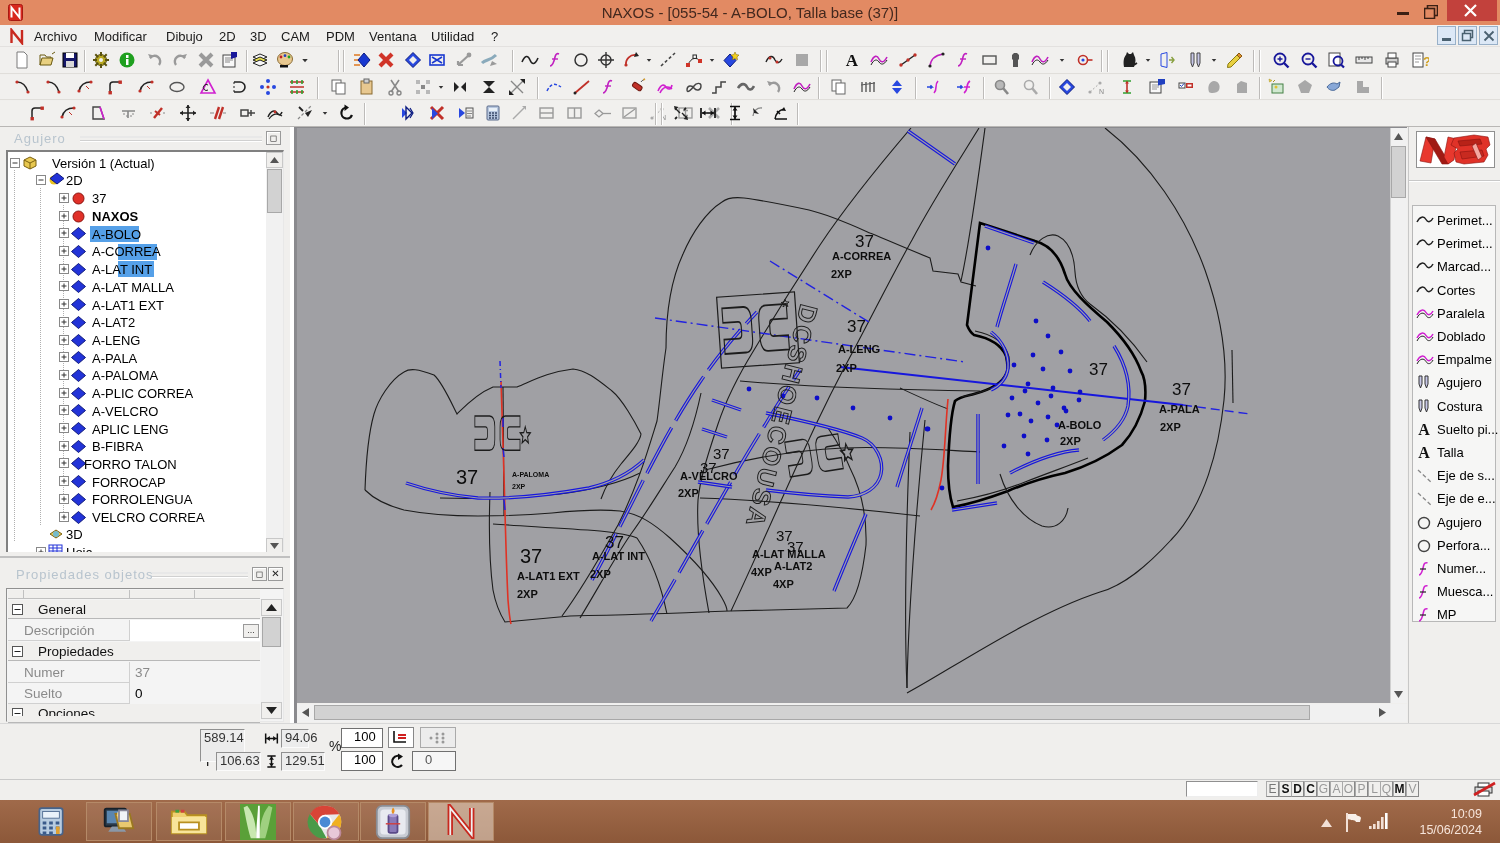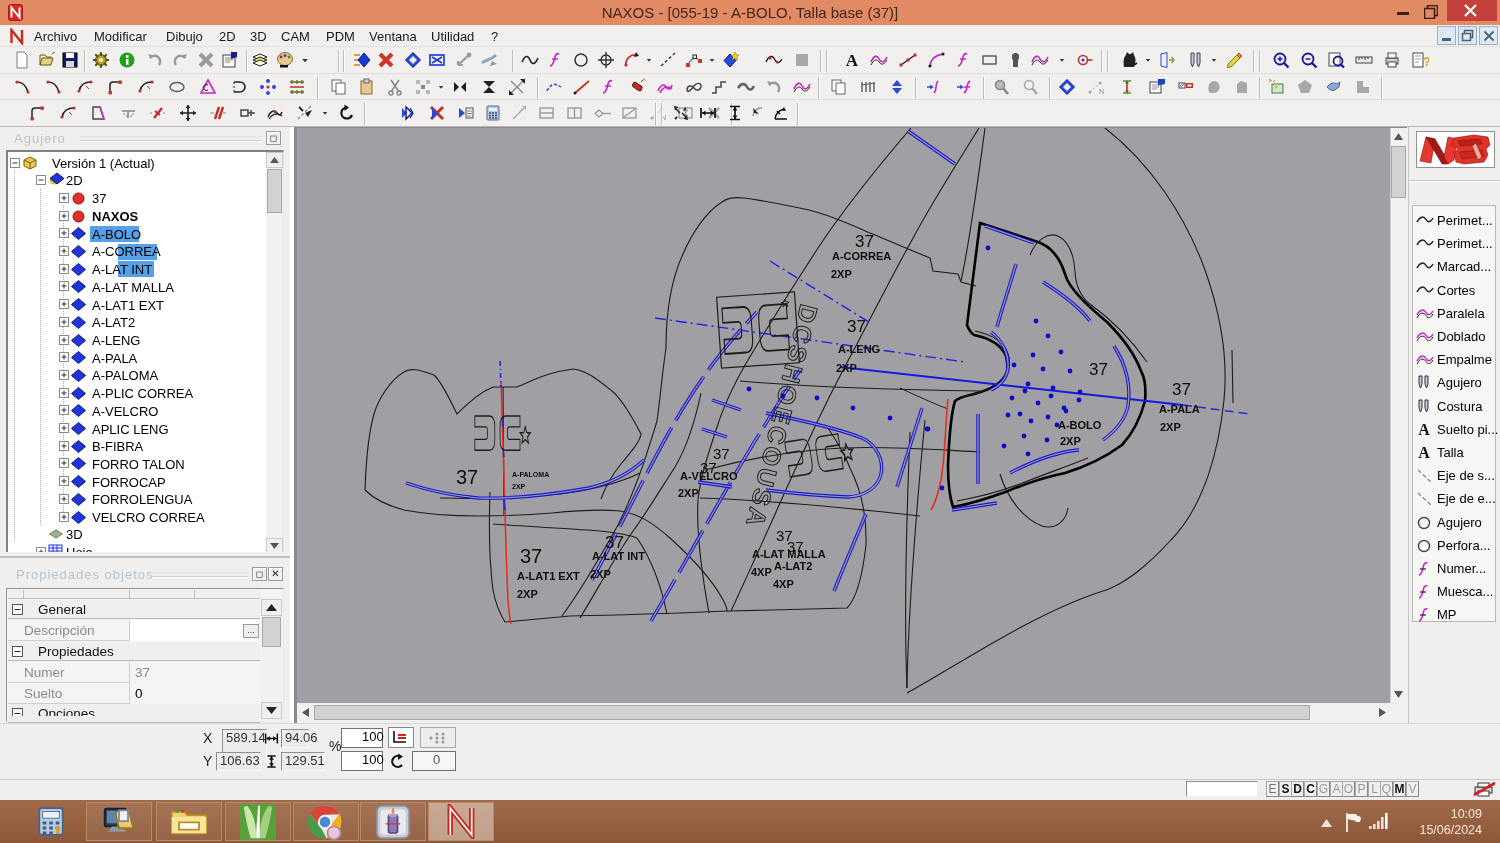--- a/index.html
+++ b/index.html
@@ -14,29 +14,29 @@
 .panel-title{font-size:13px;color:#b8c4ce;letter-spacing:1px}
 .grip{height:5px;border-top:2px solid #e8e8e8;border-bottom:1px solid #d0d0d0;box-shadow:0 1px 0 #fff}
 .pbtn{width:15px;height:14px;background:#f0efed;border:1px solid #9a9a9a;box-shadow:inset 1px 1px 0 #fff;font-size:9px;color:#222;text-align:center;line-height:12px}
 .treebox{left:6px;top:150px;width:278px;height:406px;background:#fff;border-top:2px solid #808080;border-left:2px solid #808080;border-right:1px solid #e8e8e8;border-bottom:1px solid #e8e8e8}
 .ti{font-size:13px;color:#000;white-space:pre}
 .sbv{background:#f1f1f1}
 .thumb{background:#d2d2d2;border:1px solid #a8a8a8}
 .statusA{left:0;top:723px;width:1500px;height:56px;background:#f0efed;border-top:1px solid #d8d8d8}
 .statusB{left:0;top:779px;width:1500px;height:21px;background:#f0efed;border-top:1px solid #c9c9c9}
 .fld{background:#ececec;border-top:1.5px solid #909090;border-left:1.5px solid #909090;border-bottom:1px solid #fbfbfb;border-right:1px solid #fbfbfb;font-size:13px;color:#333;padding-left:3px}
-.fldw{background:#fff;border:1px solid #707070;font-size:13px;color:#000;padding-left:20px}
+.fldw{background:#fff;border:1px solid #707070;font-size:13px;color:#000;padding-left:12px}
 .lcell{width:13px;height:16px;border:1px solid #aaa;border-bottom-color:#888;border-right-color:#888;background:#f0efed;font-size:12px;text-align:center;line-height:15px}
 .taskbar{left:0;top:800px;width:1500px;height:43px;background:linear-gradient(#a06a4a,#8c5839)}
 .tbtn{top:802px;width:66px;height:39px;border:1px solid #b58a68;background:rgba(255,255,255,0.06)}
 .sideitem{font-size:13px;color:#000}
 </style></head><body>
 
 <div class="ab titlebar"></div>
-<div class="ab title-text">NAXOS - [055-19 - A-BOLO, Talla base (37)]</div>
+<div class="ab title-text">NAXOS - [055-54 - A-BOLO, Talla base (37)]</div>
 <svg class="ab" style="left:8px;top:4px" width="15" height="17">
     <rect x="0.5" y="0.5" width="14" height="16" rx="2" fill="#d8281e" stroke="#a81a12"></rect>
     <path d="M3.5 13.5 V3.5 L11.5 13.5 V3.5" fill="none" stroke="#fff" stroke-width="2"></path>
   </svg>
 <div class="ab" style="left:1397px;top:12px;width:12px;height:3px;background:#3b2014"></div>
 <svg class="ab" style="left:1424px;top:5px" width="14" height="14">
     <rect x="3.5" y="0.5" width="10" height="10" fill="none" stroke="#3b2014" stroke-width="1.6"></rect>
     <rect x="0.5" y="3.5" width="10" height="10" fill="#e28a63" stroke="#3b2014" stroke-width="1.6"></rect>
   </svg>
 <div class="ab closebtn"></div>
@@ -810,21 +810,21 @@
   </svg>
 <div class="ab ti" style="left:92px;top:439px">B-FIBRA</div>
 <svg class="ab" style="left:59px;top:458px" width="10" height="10">
     <rect x="0.5" y="0.5" width="9" height="9" fill="#fff" stroke="#888"></rect>
     <path d="M2.5 5 h5" stroke="#333"></path>
     <path d="M5 2.5 v5" stroke="#333"></path>
   </svg>
 <svg class="ab" style="left:71px;top:457px" width="15" height="13">
     <path d="M7.5 0.5 L14.5 6.5 L7.5 12.5 L0.5 6.5Z" fill="#2233d8" stroke="#101a7a"></path>
   </svg>
-<div class="ab ti" style="left:92px;top:457px">FORRO TALON</div>
+<div class="ab ti" style="left:84px;top:457px">FORRO TALON</div>
 <svg class="ab" style="left:59px;top:476px" width="10" height="10">
     <rect x="0.5" y="0.5" width="9" height="9" fill="#fff" stroke="#888"></rect>
     <path d="M2.5 5 h5" stroke="#333"></path>
     <path d="M5 2.5 v5" stroke="#333"></path>
   </svg>
 <svg class="ab" style="left:71px;top:475px" width="15" height="13">
     <path d="M7.5 0.5 L14.5 6.5 L7.5 12.5 L0.5 6.5Z" fill="#2233d8" stroke="#101a7a"></path>
   </svg>
 <div class="ab ti" style="left:92px;top:475px">FORROCAP</div>
 <svg class="ab" style="left:59px;top:494px" width="10" height="10">
@@ -1190,21 +1190,21 @@
   </svg>
 <div class="ab sideitem" style="left:1437px;top:584px">Muesca...</div>
 <svg class="ab" style="left:1416px;top:606px" width="18" height="18" viewBox="0 0 18 18">
     <path d="M3 15 C5 15 6.5 11 7.5 6 C8 3.4 9.6 2 11.5 3" fill="none" stroke="#d020d0" stroke-width="1.5"></path>
     <path d="M4 9 h6" stroke="#222" stroke-width="1.2"></path>
   </svg>
 <div class="ab sideitem" style="left:1437px;top:607px">MP</div>
 <div class="ab statusA"></div>
 <div class="ab" style="left:203px;top:730px;font-size:14px;color:#222">X</div>
 <div class="ab" style="left:203px;top:753px;font-size:14px;color:#222">Y</div>
-<div class="ab fld" style="left:222px;top:729px;width:45px;height:33px">589.14</div>
+<div class="ab fld" style="left:200px;top:729px;width:45px;height:33px">589.14</div>
 <div class="ab fld" style="left:216px;top:752px;width:45px;height:19px">106.63</div>
 <svg class="ab" style="left:264px;top:731px" width="15" height="15" viewBox="0 0 18 18">
     <path d="M2 3 v12 M16 3 v12 M3 9 h12" stroke="#111" stroke-width="1.8"></path>
     <path d="M3 9 l4-3v6zM15 9 l-4-3v6z" fill="#111"></path>
   </svg>
 <svg class="ab" style="left:264px;top:754px" width="15" height="15" viewBox="0 0 18 18">
     <path d="M4 2.5 h10 M4 15.5 h10 M9 3 v12" stroke="#111" stroke-width="1.8"></path>
     <path d="M9 3 l-3 4h6zM9 15 l-3-4h6z" fill="#111"></path>
   </svg>
 <div class="ab fld" style="left:281px;top:729px;width:28px;height:19px">94.06</div>

